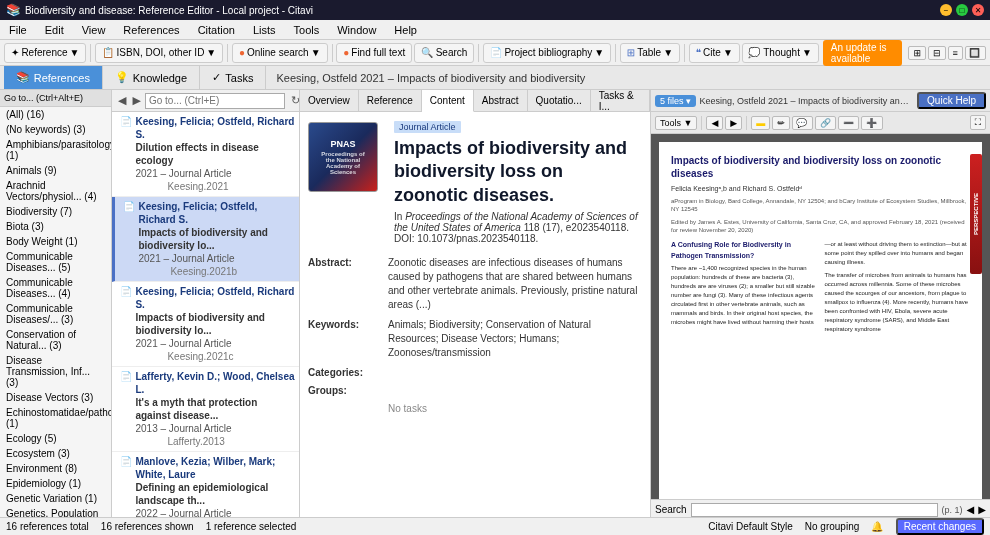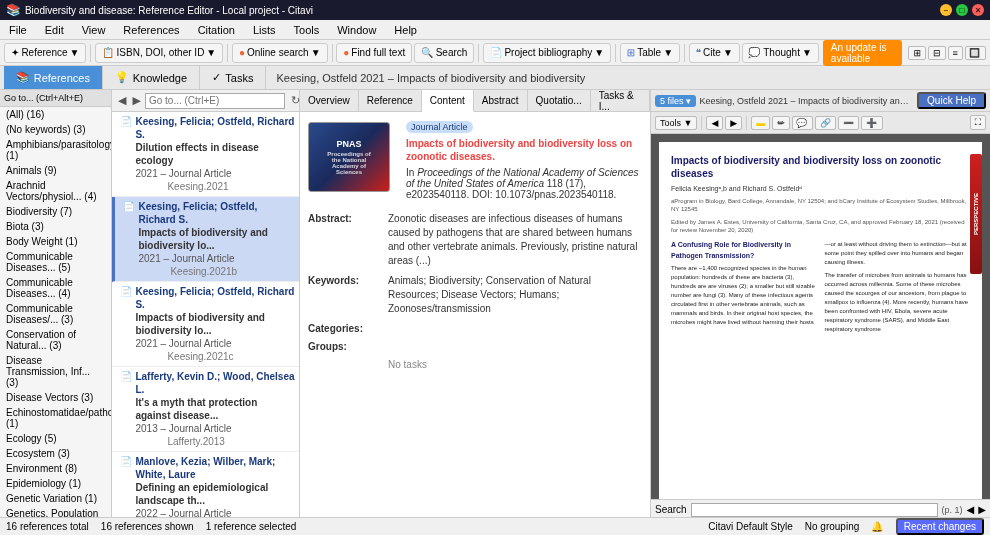--- a/index.html
+++ b/index.html
@@ -50,24 +50,24 @@
 
     
     .detail-panel { flex: 1; display: flex; flex-direction: column; background: #f8f8f8; min-width: 0; }
     .detail-tabs { background: #e8e8e8; display: flex; border-bottom: 1px solid #ccc; height: 22px; }
     .detail-tab { padding: 3px 8px; cursor: pointer; font-size: 10px; border-right: 1px solid #ccc; display: flex; align-items: center; }
     .detail-tab.active { background: #fff; border-bottom: 1px solid #fff; margin-bottom: -1px; }
     .detail-content { flex: 1; overflow-y: auto; padding: 8px; background: #fff; font-size: 11px; }
     .detail-row { display: flex; margin-bottom: 6px; }
     .detail-label { width: 80px; font-weight: bold; color: #333; flex-shrink: 0; font-size: 10px; padding-top: 1px; }
     .detail-value { flex: 1; color: #333; font-size: 10px; line-height: 1.4; }
-    .journal-article-badge { background: #c8ddf8; color: #1a3a7c; padding: 1px 5px; border-radius: 6px; font-size: 9px; display: inline-block; margin-bottom: 4px; }
-    .pnas-img { width: 82px; height: 70px; background: linear-gradient(135deg, #2a4a8c 0%, #1a2a5c 50%, #c8201a 100%); border-radius: 3px; display: flex; align-items: center; justify-content: center; color: white; font-size: 8px; font-weight: bold; flex-shrink: 0; margin-right: 8px; margin-top: 2px; border: 1px solid #999; }
+    .journal-article-badge { background: #c8ddf8; color: #1a3a7c; padding: 1px 5px; border-radius: 1px; font-size: 9px; display: inline-block; margin-bottom: 4px; }
+    .pnas-img { width: 70px; height: 70px; background: linear-gradient(135deg, #2a4a8c 0%, #1a2a5c 50%, #c8201a 100%); border-radius: 3px; display: flex; align-items: center; justify-content: center; color: white; font-size: 8px; font-weight: bold; flex-shrink: 0; margin-right: 8px; margin-top: 2px; border: 1px solid #999; }
     .article-title-block { flex: 1; }
-    .article-title-main { font-size: 10px; font-weight: bold; color: #ef4444; line-height: 1.3; margin-bottom: 4px; }
+    .article-title-main { font-size: 18px; font-weight: bold; color: #0f172a; line-height: 1.3; margin-bottom: 4px; }
     .article-subtitle { font-size: 10px; color: #333; margin-bottom: 4px; }
 
     
     .pdf-panel { width: 340px; background: #a16207; border-left: 1px solid #ccc; display: flex; flex-direction: column; flex-shrink: 0; }
     .pdf-content { flex: 1; overflow: hidden; background: #555; position: relative; }
     .pdf-page { background: white; margin: 8px auto; width: calc(100% - 16px); min-height: 380px; padding: 12px; font-size: 7px; line-height: 1.4; overflow: hidden; }
     .pdf-title-main { font-size: 10px; font-weight: bold; color: #1a1a6a; line-height: 1.3; margin-bottom: 4px; }
     .pdf-authors { font-size: 7px; color: #333; margin-bottom: 3px; }
     .pdf-search-input { flex: 1; height: 16px; border: 1px solid #aaa; padding: 1px 4px; font-size: 10px; }
     .quick-help-btn { background: #4a70c4; color: white; padding: 1px 8px; border-radius: 3px; font-size: 10px; cursor: pointer; }

